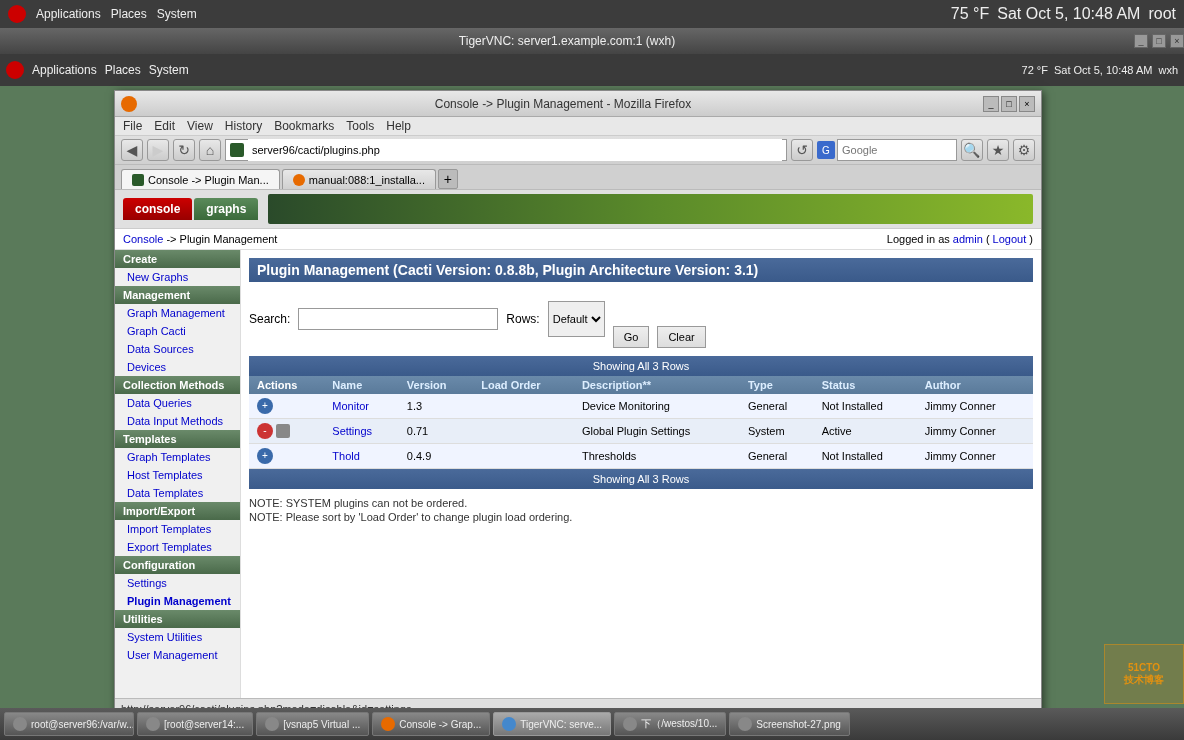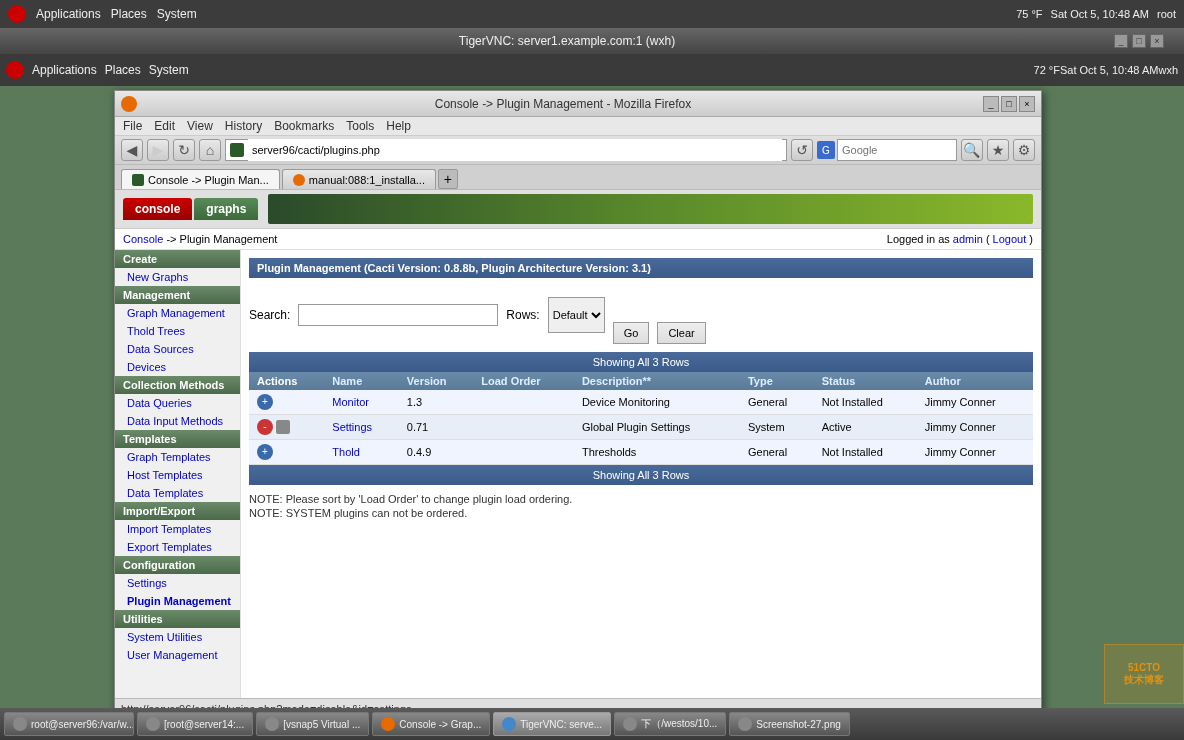--- a/index.html
+++ b/index.html
@@ -10,39 +10,39 @@
       background: #3c3c3c;
       height: 28px;
       display: flex;
       align-items: center;
       padding: 0 8px;
       color: #eee;
       font-size: 12px;
       gap: 12px;
     }
     .desktop-top-bar .left { display: flex; align-items: center; gap: 10px; }
-    .desktop-top-bar .right { margin-left: auto; display: flex; align-items: flex-end; gap: 8px; font-size: 11px; }
+    .desktop-top-bar .right { margin-left: auto; display: flex; align-items: flex-end; gap: 8px; font-size: 16px; }
     .desktop-top-bar .redhat-icon { width: 18px; height: 18px; background: #cc0000; border-radius: 50%; display: inline-block; }
 
     
     .vnc-window {
       position: absolute;
       top: 28px;
       left: 0;
       width: 1184px;
       height: 712px;
       background: #5a7a5a;
     }
 
     .vnc-titlebar {
       background: linear-gradient(to bottom, #666, #444);
       height: 26px;
       display: flex;
       align-items: center;
-      padding: 0 20px;
+      padding: 0 0;
       color: #eee;
       font-size: 12px;
     }
     .vnc-titlebar .title { flex: 1; text-align: center; }
     .vnc-titlebar .controls { display: flex; gap: 4px; }
     .vnc-titlebar .ctrl-btn {
       width: 14px; height: 14px;
       background: #999;
       border: 1px solid #666;
       font-size: 9px;
@@ -62,21 +62,21 @@
       background: #3a3a3a;
       height: 32px;
       display: flex;
       align-items: center;
       padding: 0 6px;
       color: #eee;
       font-size: 12px;
       gap: 8px;
     }
     .inner-top-bar .left { display: flex; align-items: center; gap: 8px; }
-    .inner-top-bar .right { margin-left: auto; display: flex; align-items: center; font-size: 11px; }
+    .inner-top-bar .right { margin-left: auto; display: flex; align-items: center; gap: 6px; font-size: 11px; }
     .inner-redhat { width: 18px; height: 18px; background: #cc0000; border-radius: 50%; }
 
     
     .firefox-window {
       position: absolute;
       top: 36px;
       left: 114px;
       width: 928px;
       height: 640px;
       background: #f0f0f0;
@@ -254,21 +254,21 @@
       padding: 8px;
       background: white;
       overflow-y: auto;
     }
 
     .plugin-header {
       background: linear-gradient(to bottom, #4a6a9a, #3a5a8a);
       color: white;
       padding: 4px 8px;
       font-weight: bold;
-      font-size: 11px;
+      font-size: 14px;
       margin-bottom: 8px;
     }
 
     .search-row {
       display: flex;
       align-items: center;
       gap: 8px;
       margin-bottom: 8px;
       font-size: 12px;
     }
@@ -520,21 +520,21 @@
         </div>
 
         <div class="cacti-main">
 
           <div class="sidebar">
             <div class="sidebar-section-header">Create</div>
             <div class="sidebar-item">New Graphs</div>
 
             <div class="sidebar-section-header">Management</div>
             <div class="sidebar-item">Graph Management</div>
-            <div class="sidebar-item">Thold Trees</div>
+            <div class="sidebar-item">Graph Cacti</div>
             <div class="sidebar-item">Data Sources</div>
             <div class="sidebar-item">Devices</div>
 
             <div class="sidebar-section-header">Collection Methods</div>
             <div class="sidebar-item">Data Queries</div>
             <div class="sidebar-item">Data Input Methods</div>
 
             <div class="sidebar-section-header">Templates</div>
             <div class="sidebar-item">Graph Templates</div>
             <div class="sidebar-item">Host Templates</div>
@@ -629,22 +629,22 @@
                 <td>Jimmy Conner</td>
               </tr>
 
               <tr class="table-header-row">
                 <td colspan="8" style="text-align:center;">Showing All 3 Rows</td>
               </tr>
             </tbody>
               </table>
 
             <div class="notes-area">
+              <div class="note">NOTE: SYSTEM plugins can not be ordered.</div>
               <div class="note">NOTE: Please sort by 'Load Order' to change plugin load ordering.</div>
-              <div class="note">NOTE: SYSTEM plugins can not be ordered.</div>
             </div>
           </div>
         </div>
       </div>
 
       <div class="firefox-status-bar">
         <span>http://server96/cacti/plugins.php?mode=disable&amp;id=settings</span>
       </div>
     </div>
 

